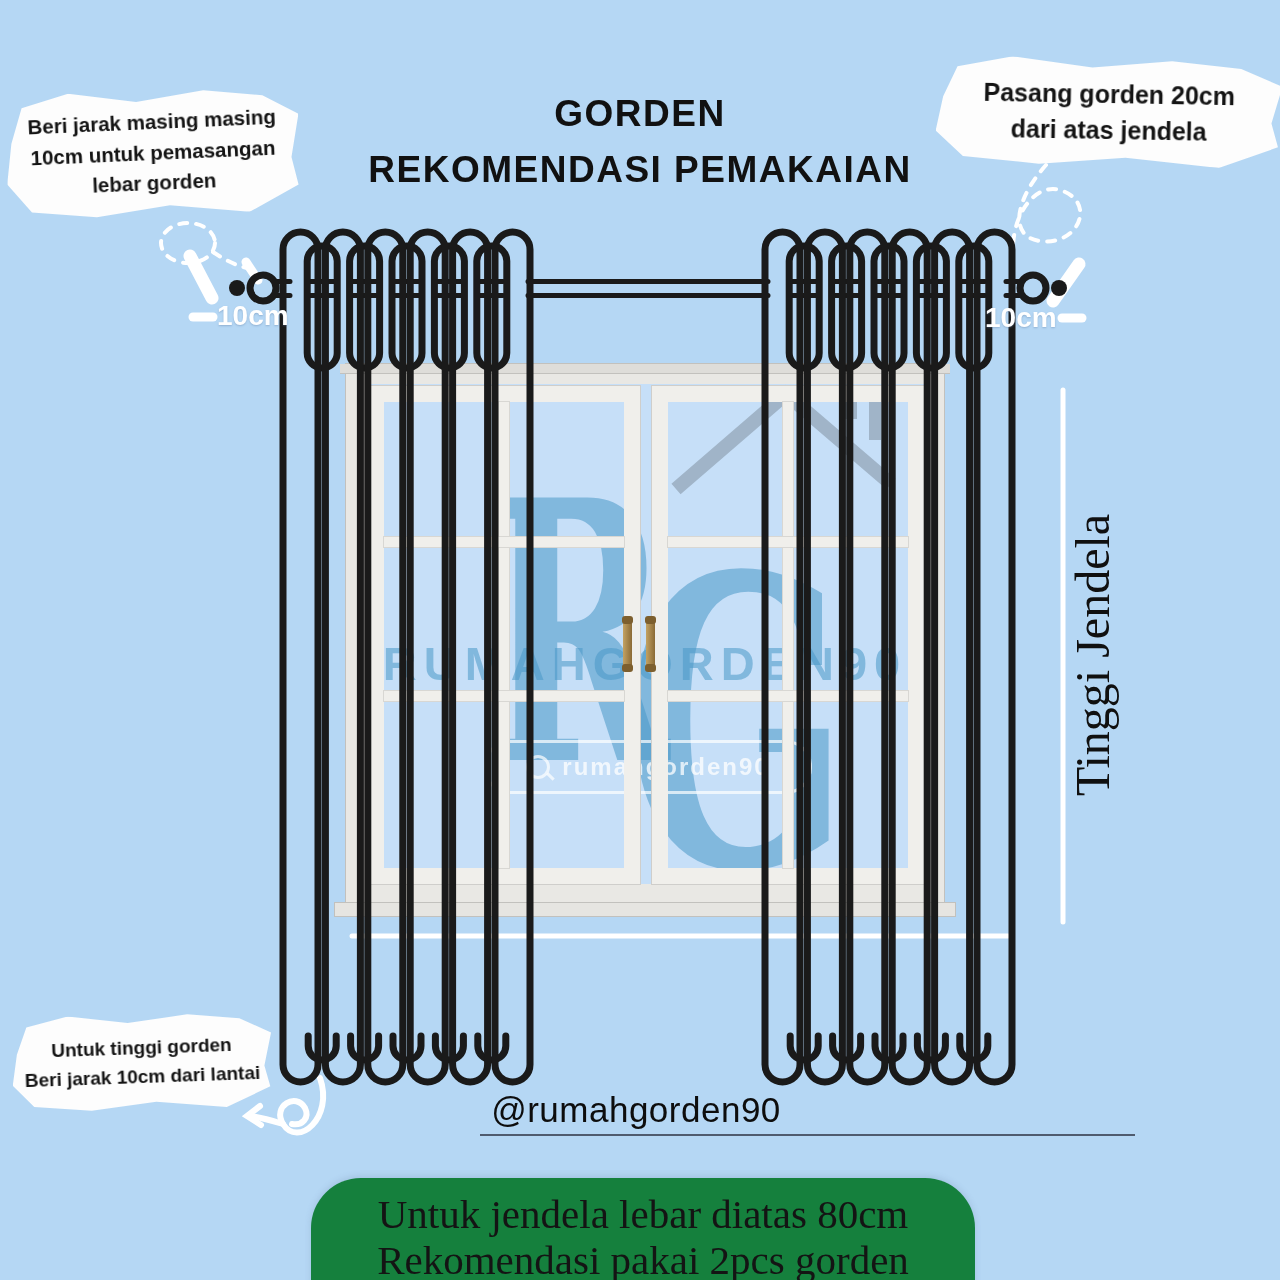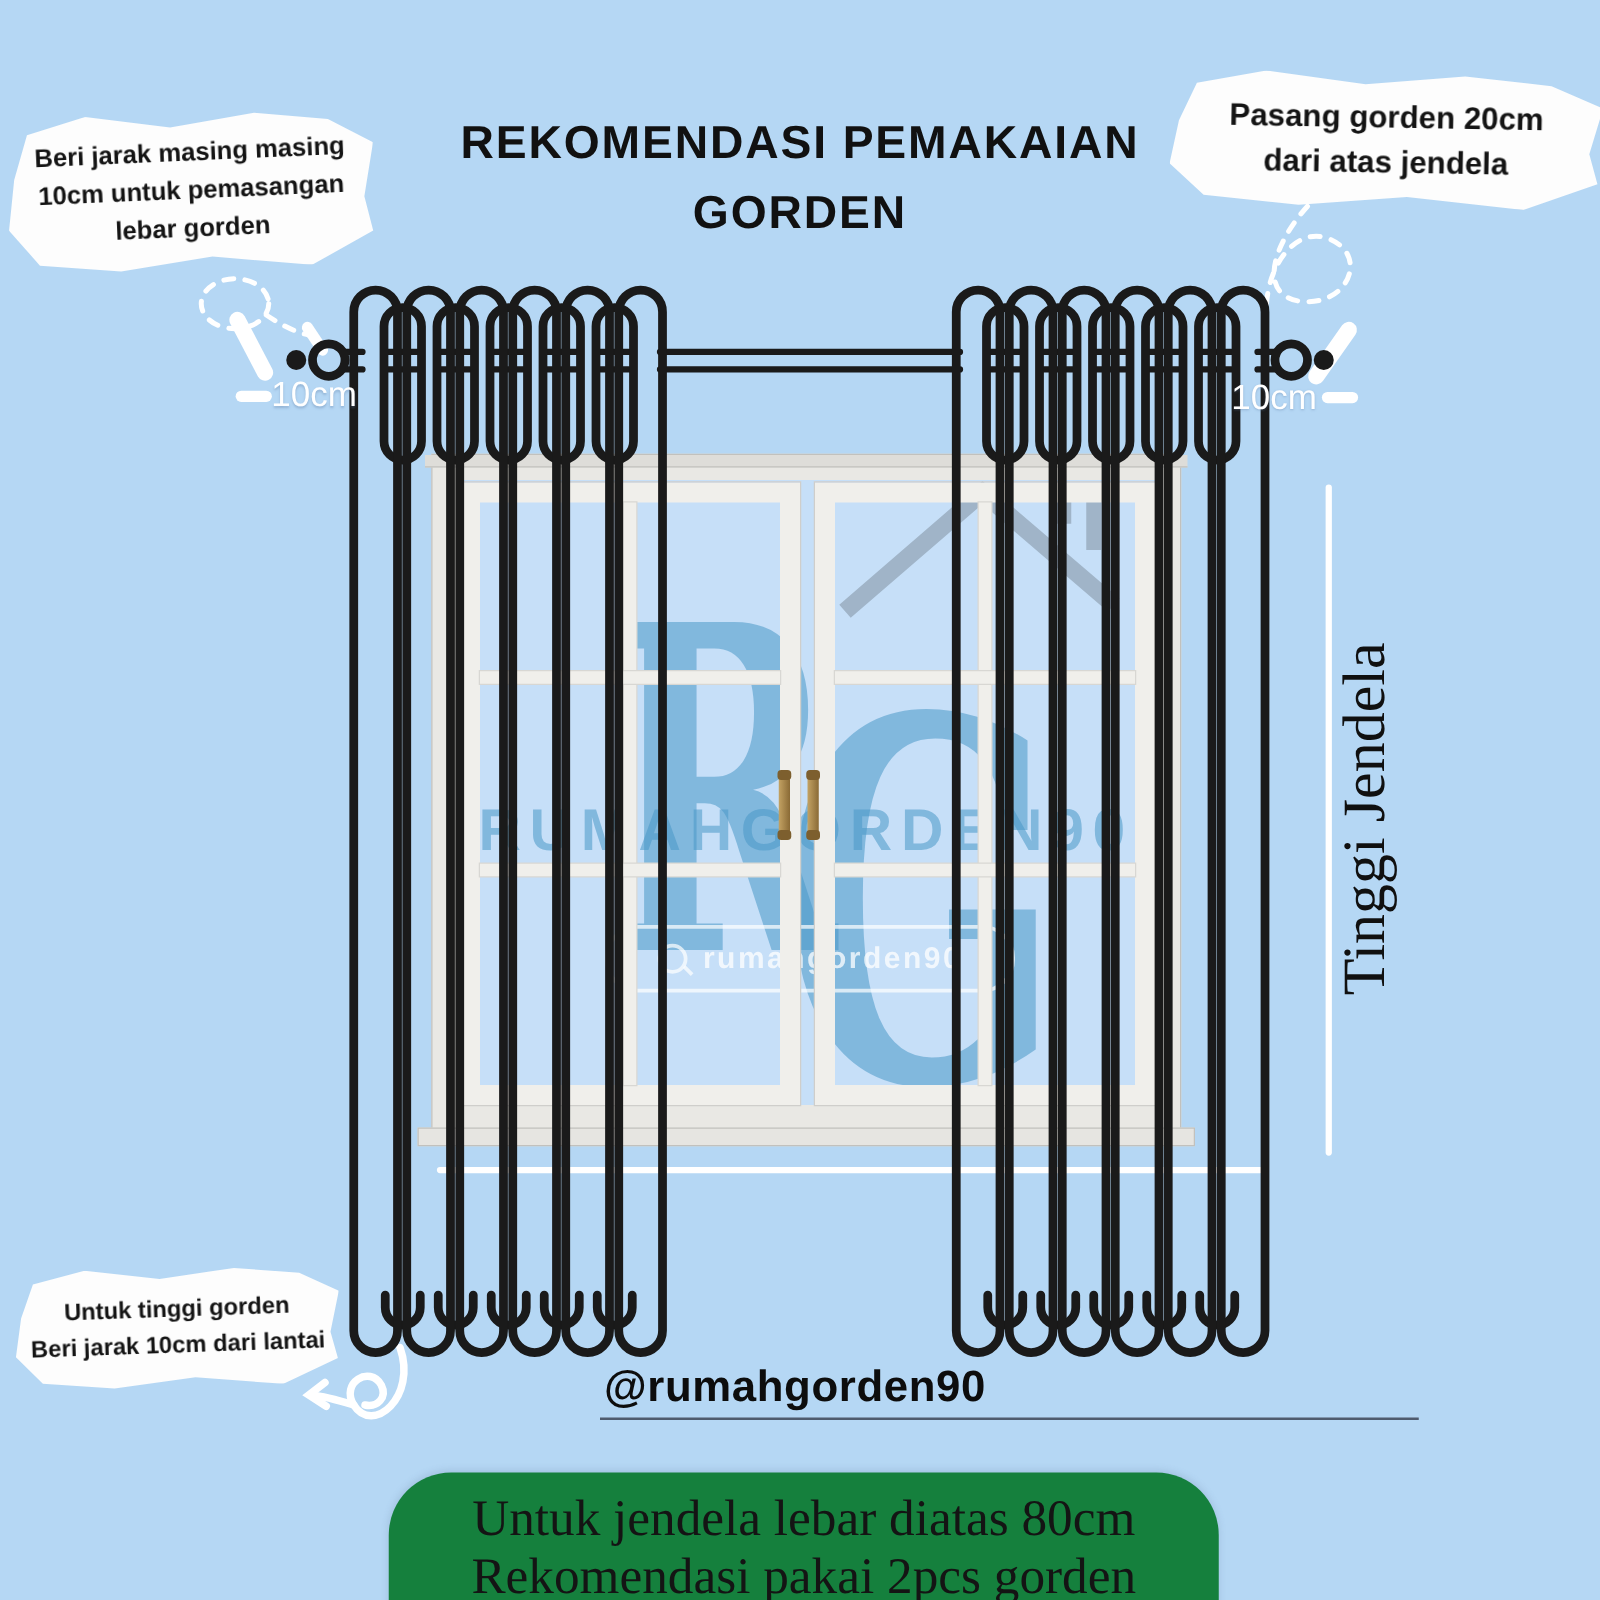--- a/index.html
+++ b/index.html
@@ -70,46 +70,46 @@
   .handle:before,.handle:after{content:"";position:absolute;left:-1px;width:11px;height:8px;
           background:#7d5f2e;border-radius:3px;}
   .handle:before{top:-3px;} .handle:after{bottom:-3px;}
   .h-l{left:277px;} .h-r{left:300px;}
   
   .overlay{position:absolute;left:0;top:0;z-index:2;pointer-events:none;}
   .ln{fill:none;stroke:#1a1a1a;stroke-width:7;stroke-linecap:round;}
   .rod{fill:none;stroke:#1a1a1a;stroke-width:5;stroke-linecap:round;}
   .wt{fill:none;stroke:#ffffff;stroke-linecap:round;}
   
-  .lbl-10{position:absolute;color:#fff;font-weight:normal;font-size:28px;z-index:3;
+  .lbl-10{position:absolute;color:#fff;font-weight:bold;font-size:28px;z-index:3;
           text-shadow:0 1px 2px rgba(90,120,160,.4);}
   .lbl-tinggi{position:absolute;left:1092px;top:655px;transform:translate(-50%,-50%) rotate(-90deg);
           font-family:"Liberation Serif",serif;font-size:48px;white-space:nowrap;z-index:3;color:#101010;}
   .lbl-lebar{position:absolute;left:642px;top:972px;transform:translate(-50%,-50%);
           font-family:"Liberation Serif",serif;font-size:35px;z-index:3;color:#101010;}
   .handle-text{position:absolute;left:636px;top:1110px;transform:translate(-50%,-50%);
-          font-weight:bold;font-size:35px;z-index:3;color:#0d0d0d;letter-spacing:.5px;}
+          font-weight:normal;font-size:35px;z-index:3;color:#0d0d0d;letter-spacing:.5px;}
   .handle-rule{position:absolute;left:480px;top:1134px;width:655px;height:2px;
           background:rgba(45,50,65,.75);z-index:3;}
   
   .footer{position:absolute;left:311px;top:1178px;width:664px;height:118px;
           background:#15803d;border-radius:50px 50px 0 0;z-index:4;
           display:flex;flex-direction:column;align-items:center;justify-content:flex-start;
           padding-top:14px;box-sizing:border-box;
           font-family:"Liberation Serif",serif;font-size:41px;line-height:1.12;color:#141414;
           box-shadow:0 -2px 6px rgba(90,115,150,.2);}
 </style>
 </head>
 <body>
 
 <div id="canvas">
 
   <div class="title">
+    <div>GORDEN</div>
     <div>REKOMENDASI PEMAKAIAN</div>
-    <div>GORDEN</div>
   </div>
 
   <div class="note note-tl">
     <div>
       <div>Beri jarak masing masing</div>
       <div>10cm untuk pemasangan</div>
       <div>lebar gorden</div>
     </div>
   </div>
   <div class="note note-tr">

